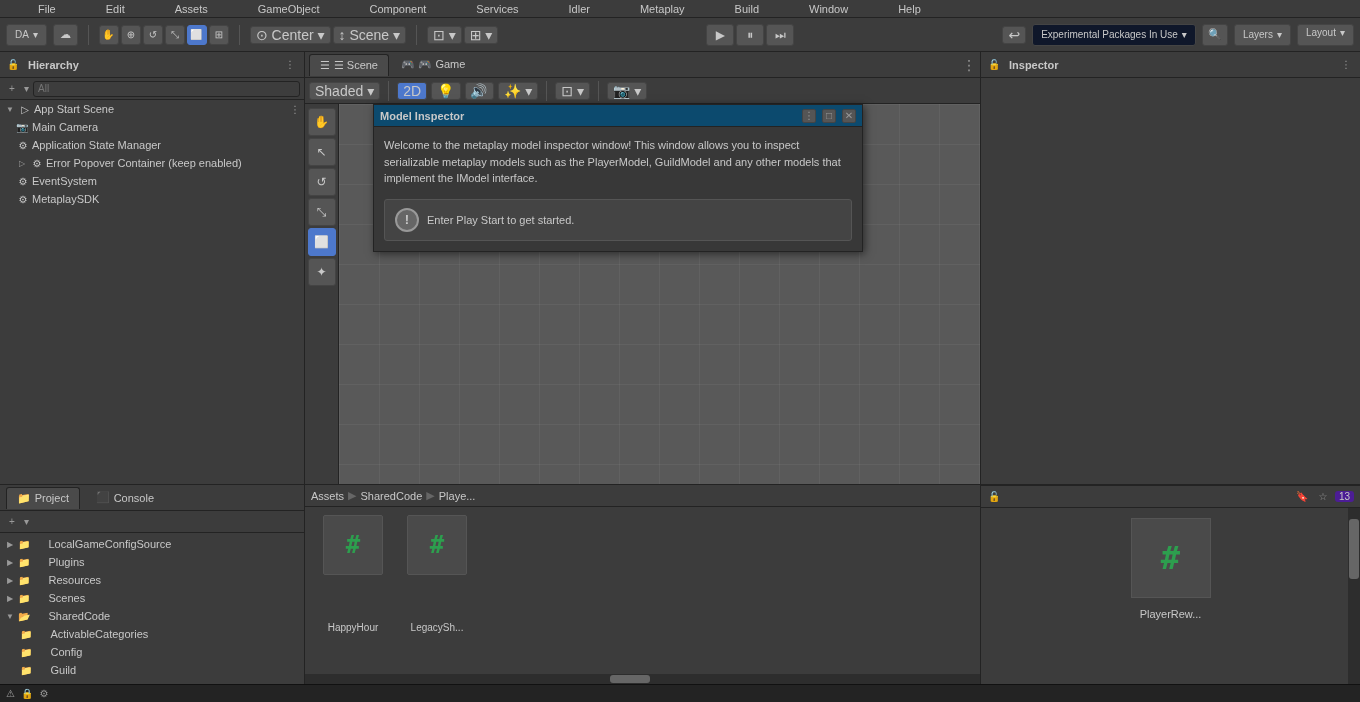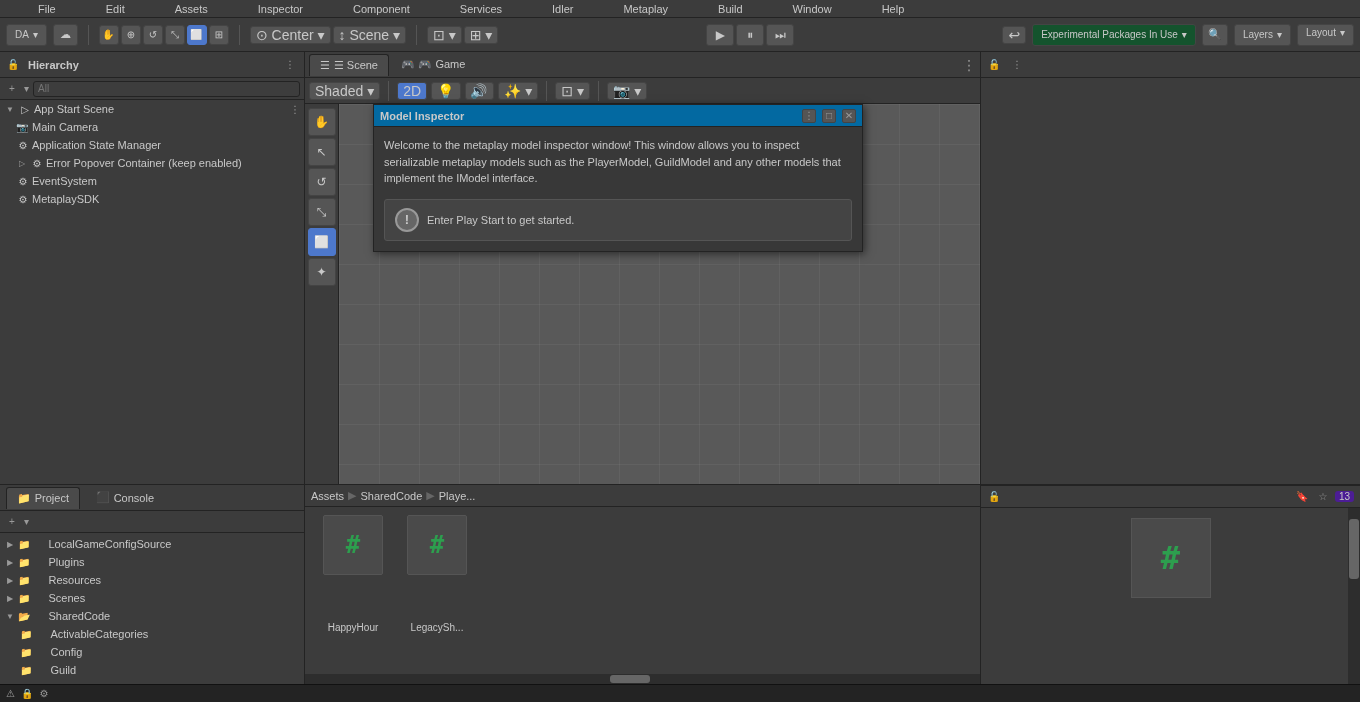--- a/index.html
+++ b/index.html
@@ -91,21 +91,21 @@
       width: 28px;
       height: 22px;
       display: flex;
       align-items: center;
       justify-content: center;
       cursor: pointer;
       font-size: 12px;
     }
 
     .experimental-btn {
-      background: #14532d;
+      background: #0f172a;
       border: 1px solid #444;
       color: #c8c8c8;
       border-radius: 3px;
       padding: 2px 8px;
       font-size: 10px;
       cursor: pointer;
       height: 22px;
       display: flex;
       align-items: center;
       gap: 4px;
@@ -379,21 +379,21 @@
       left: 34px;
       width: 490px;
       background: #383838;
       border: 1px solid #232323;
       box-shadow: 2px 2px 8px rgba(0,0,0,0.5);
       z-index: 10;
     }
     .model-inspector-titlebar {
       display: flex;
       align-items: center;
-      background: #0369a1;
+      background: #0c4a6e;
       border-bottom: 1px solid #232323;
       height: 22px;
       padding: 0 6px;
       gap: 6px;
     }
     .model-inspector-title {
       font-size: 11px;
       color: #c8c8c8;
       font-weight: bold;
       flex: 1;
@@ -625,21 +625,21 @@
       position: relative;
     }
   </style>
 </head>
 <body>
 
 <div class="menu-bar">
   <span class="menu-item">File</span>
   <span class="menu-item">Edit</span>
   <span class="menu-item">Assets</span>
-  <span class="menu-item">Inspector</span>
+  <span class="menu-item">GameObject</span>
   <span class="menu-item">Component</span>
   <span class="menu-item">Services</span>
   <span class="menu-item">Idler</span>
   <span class="menu-item">Metaplay</span>
   <span class="menu-item">Build</span>
   <span class="menu-item">Window</span>
   <span class="menu-item">Help</span>
 </div>
 
 <div class="toolbar">
@@ -809,20 +809,21 @@
             </div>
           </div>
         </div>
       </div>
     </div>
   </div>
 
   <div class="inspector-panel">
     <div class="panel-header">
       <span class="panel-icon-btn">🔓</span>
+      <span class="panel-title">Inspector</span>
       <span class="panel-icon-btn">⋮</span>
     </div>
     <div style="flex:1; background:#3c3c3c;"></div>
   </div>
 
 </div>
 
 <div class="bottom-area">
 
   <div class="project-panel">
@@ -925,20 +926,21 @@
   <div class="inspector-bottom">
     <div class="inspector-bottom-toolbar">
       <span class="panel-icon-btn">🔓</span>
       <div style="flex:1;"></div>
       <span class="panel-icon-btn">🔖</span>
       <span class="panel-icon-btn">☆</span>
       <span class="badge-13">13</span>
     </div>
     <div class="inspector-bottom-content">
       <div class="big-asset-icon">#</div>
+      <div class="big-asset-label">PlayerRew...</div>
 
       <div style="width:12px; background:#2d2d2d; position:absolute; right:0; top:0; bottom:0;">
         <div style="width:10px; height:60px; background:#666; border-radius:3px; margin:1px; position:absolute; top:10px;"></div>
       </div>
     </div>
   </div>
 
 </div>
 
 <div class="status-bar">

